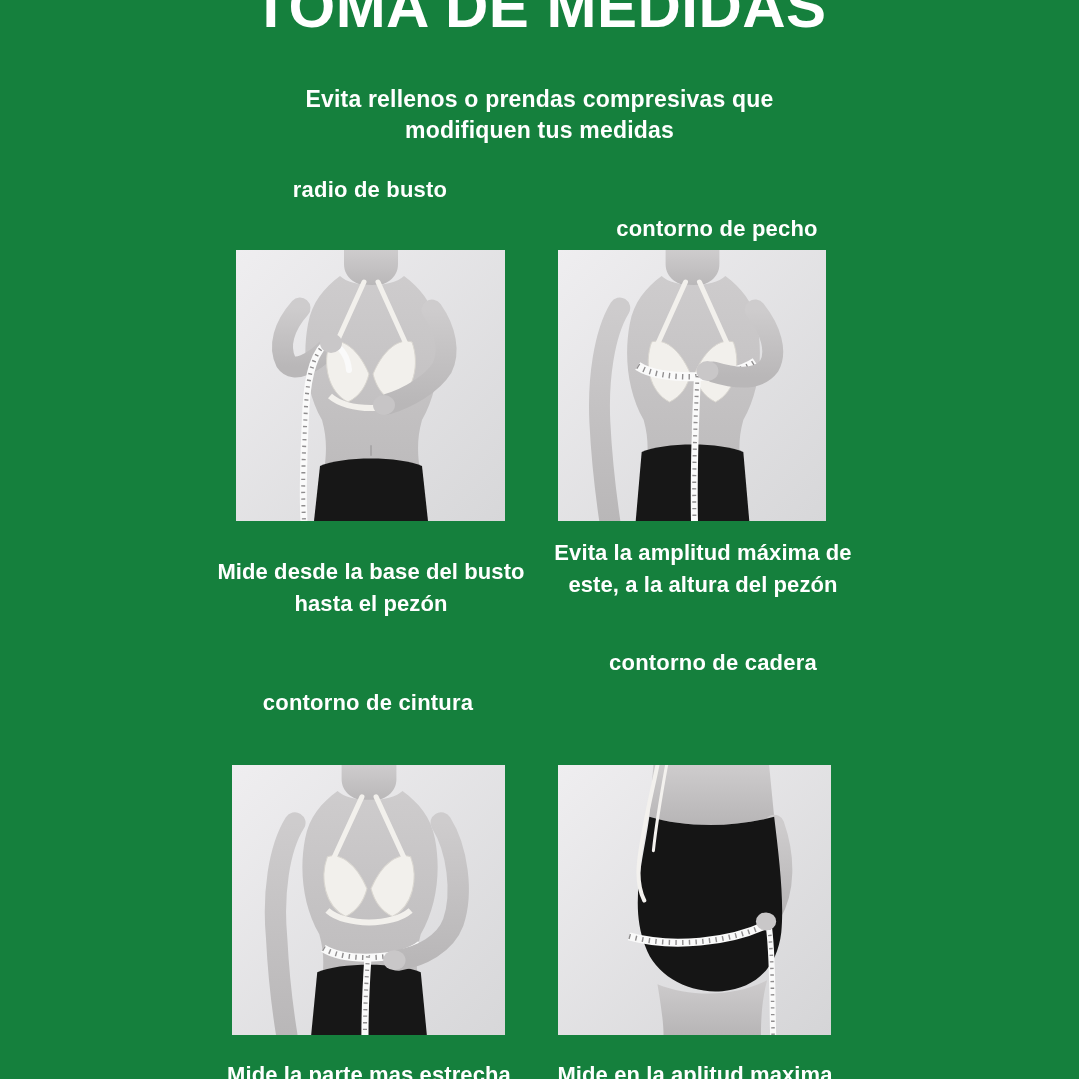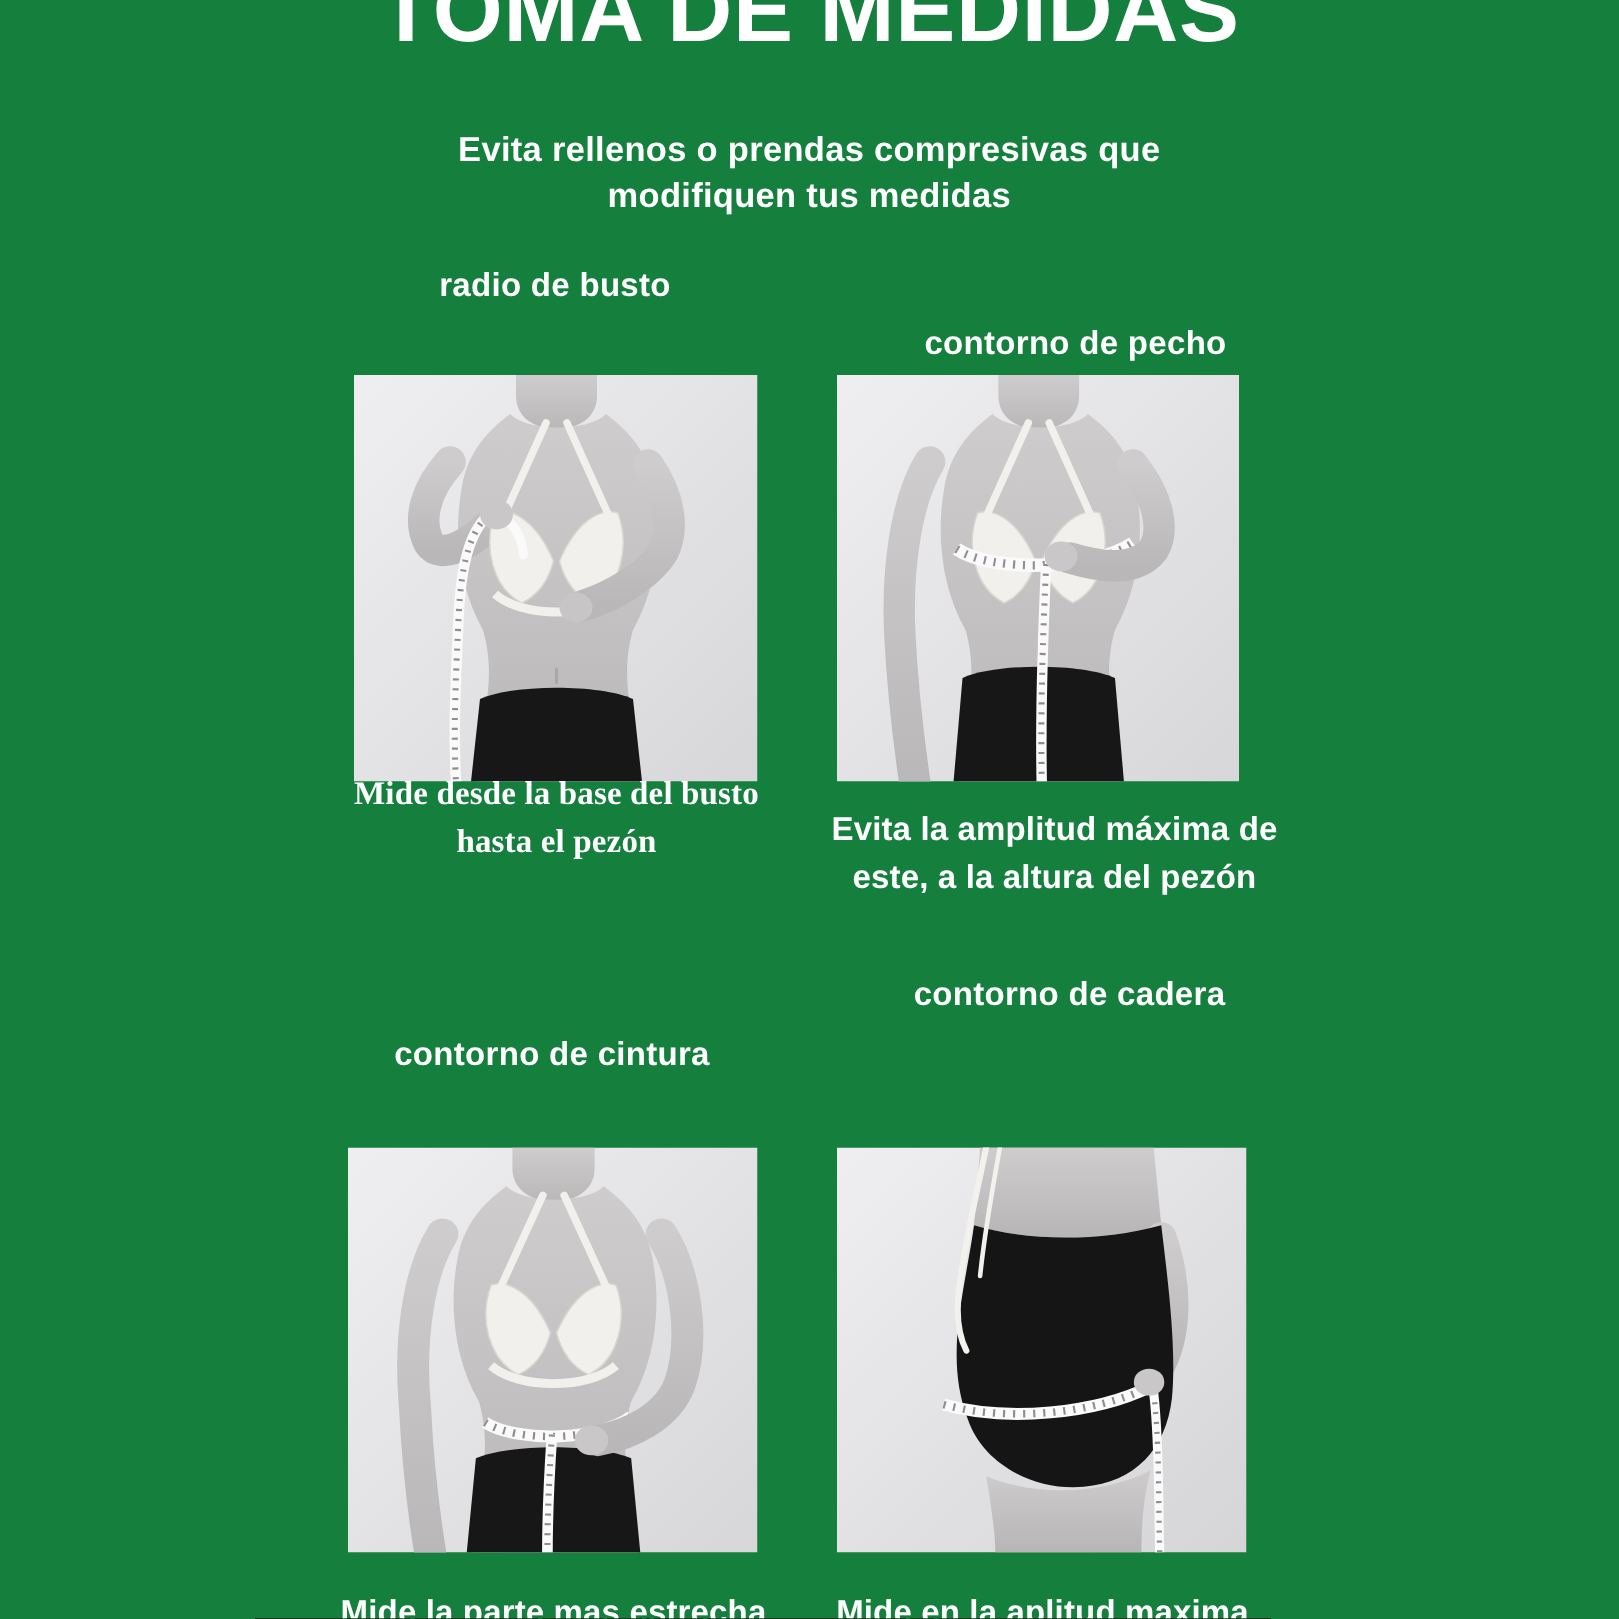--- a/index.html
+++ b/index.html
@@ -32,21 +32,21 @@
   .label-1 { left:170px; top:177px; width:400px; }
   .label-2 { left:517px; top:177px; width:400px;margin-top:39px; }
   .label-3 { left:168px; top:690px; width:400px; }
   .label-4 { left:513px; top:650px; width:400px; }
 
   .photo-1 { left:236px; top:250px; width:269px; height:271px; }
   .photo-2 { left:558px; top:250px; width:268px; height:271px; }
   .photo-3 { left:232px; top:765px; width:273px; height:270px; }
   .photo-4 { left:558px; top:765px; width:273px; height:270px; }
 
-  .caption-1 { left:171px; top:513px; width:400px;font-family:Liberation Serif, serif; }
+  .caption-1 { left:171px; top:556px; width:400px; }
   .caption-2 { left:503px; top:537px; width:400px; }
   .caption-3 { left:169px; top:1059px; width:400px; }
   .caption-4 { left:495px; top:1059px; width:400px; }
 </style>
 </head>
 <body>
 
 <div class="page">
 
   <h1 class="title">TOMA DE MEDIDAS</h1>

